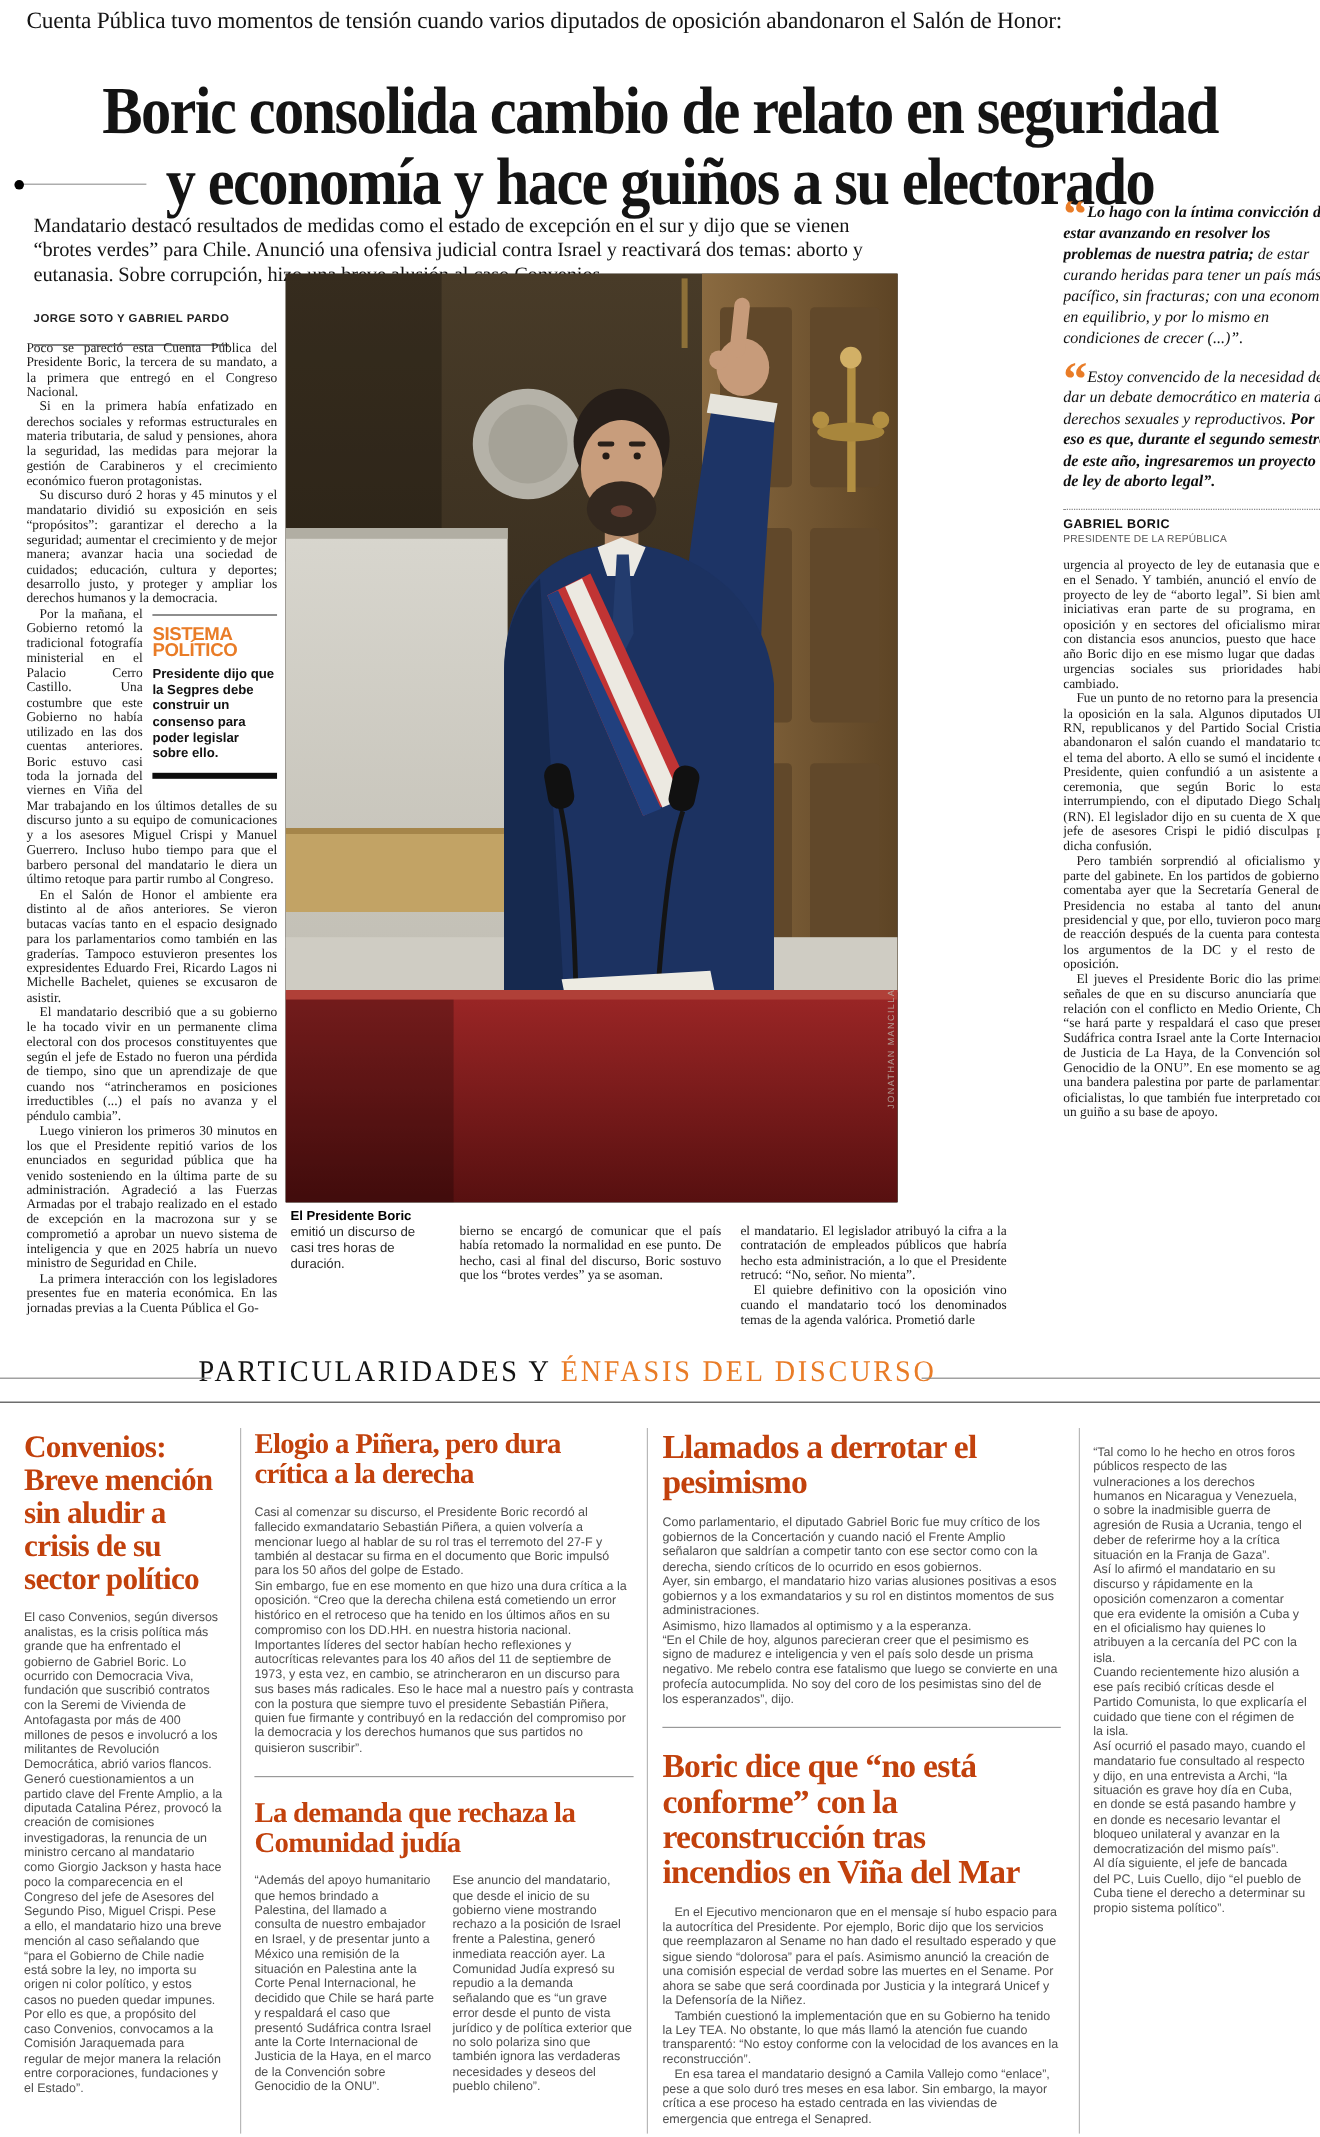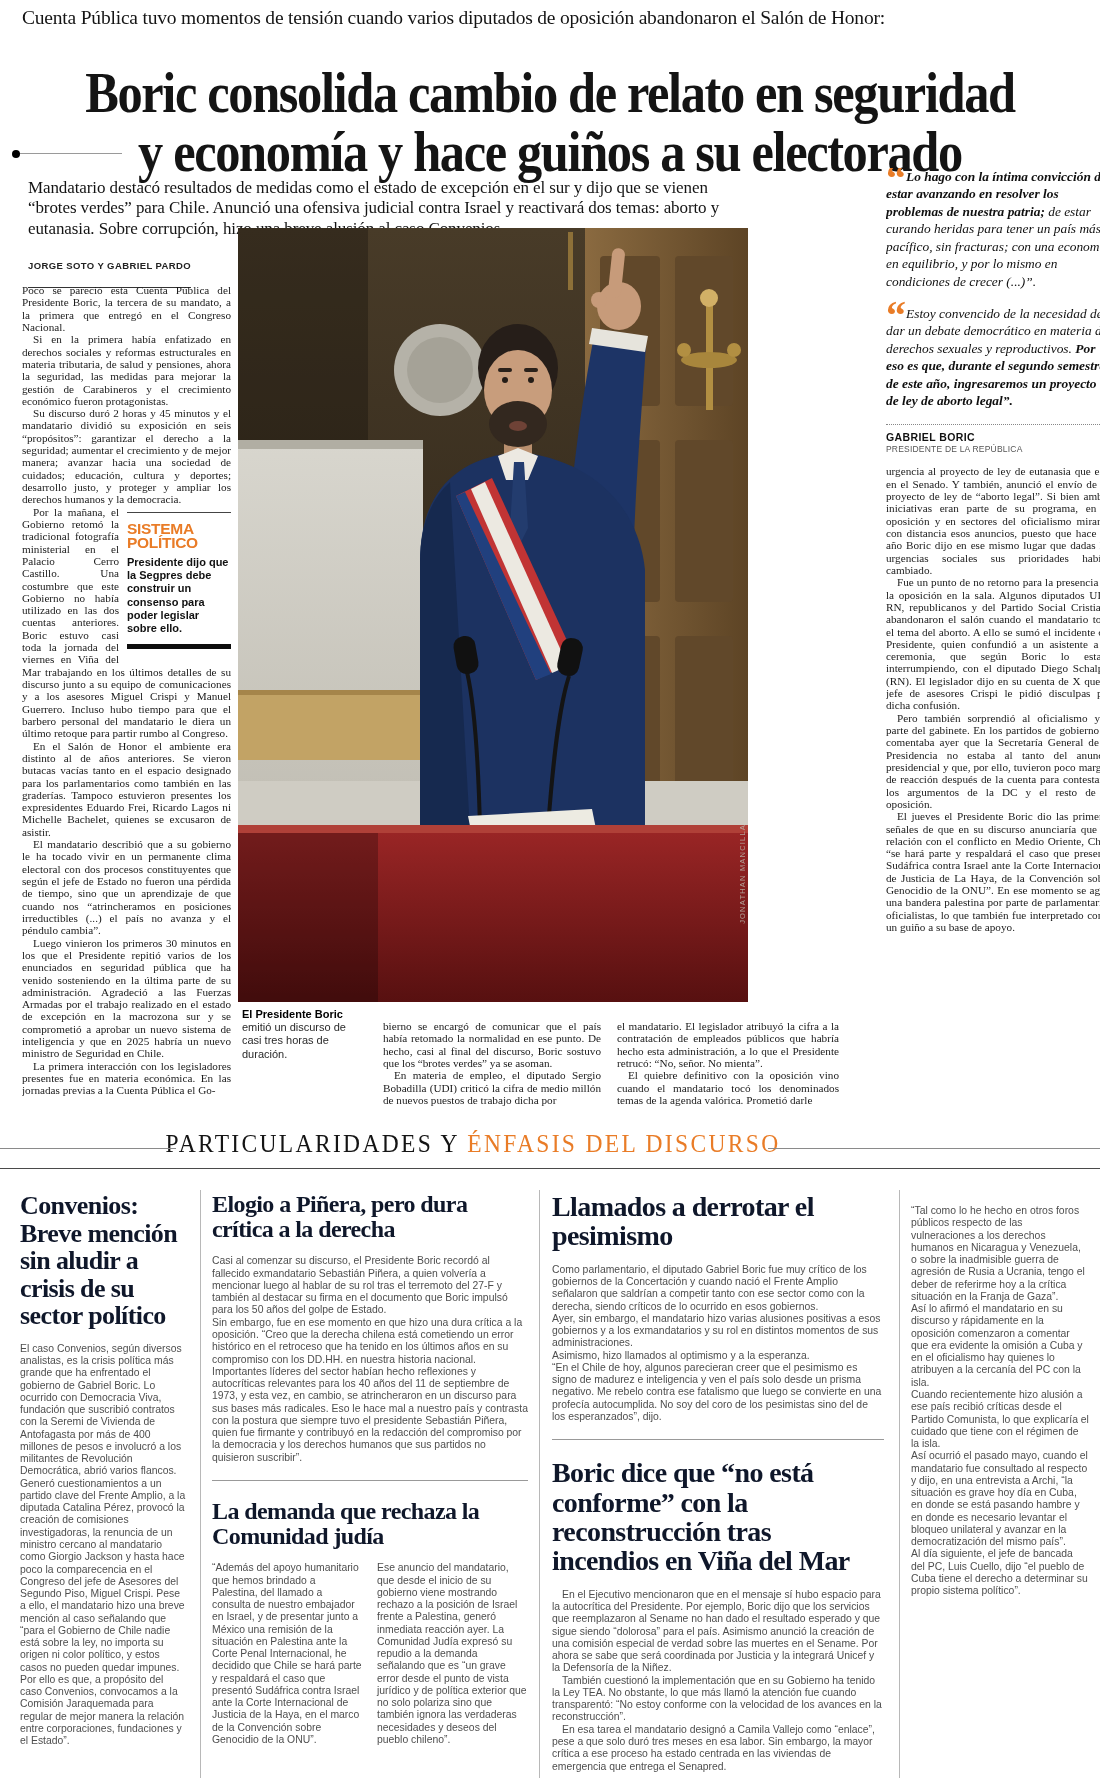--- a/index.html
+++ b/index.html
@@ -59,21 +59,21 @@
   .bottom { position:absolute; left:0; top:1128px; width:1100px; height:653px; }
   .sec-head { position:absolute; left:-77px; top:2px; width:1100px; text-align:center;
               font-size:25px; letter-spacing:2.5px; white-space:nowrap; transform:scaleX(.94); }
   .flank-l { position:absolute; left:0; top:20px; width:176px; border-top:1px solid #8a8a8a; }
   .flank-r { position:absolute; left:768px; top:20px; width:332px; border-top:1px solid #8a8a8a; }
   .sec-rule { position:absolute; left:0; top:40px; width:1100px; border-top:1px solid #4a4a4a; }
   .vd { position:absolute; top:62px; height:588px; width:1px; background:#b8b8b8; }
   .vd1 { left:200px; } .vd2 { left:539px; } .vd3 { left:899px; }
 
   .bcol { position:absolute; top:64px; font-family:"Liberation Sans","DejaVu Sans",sans-serif; color:#4e4e4e; }
-  .bcol h3 { font-family:"Liberation Serif","DejaVu Serif",serif; color:#0f172a; font-weight:bold;
+  .bcol h3 { font-family:"Liberation Serif","DejaVu Serif",serif; color:#c2410c; font-weight:bold;
              margin:0; letter-spacing:-0.6px; }
   .bc1 { left:20px;  width:168px; } .bc1 h3 { font-size:26px; line-height:1.06; }
   .bc2 { left:212px; width:316px; } .bc2 h3 { font-size:24px; line-height:1.05; }
   .bc3 { left:552px; width:332px; } .bc3 h3 { font-size:28px; line-height:1.05; }
   .bc4 { left:911px; width:178px; } .bc4 h3 { font-size:26px; line-height:1.08; }
   .bbody { font-size:10.4px; line-height:1.18; margin-top:13px; }
   .bbody p { margin:0; }
   .bbody p.ind { text-indent:10px; }
   .hr-art { border:0; border-top:1px solid #999; margin:16px 0 18px; }
   .subcols { display:flex; gap:14px; margin-top:13px; }
@@ -195,21 +195,20 @@
       <rect x="0" y="605" width="140" height="169" fill="#000" opacity=".25"></rect>
     </svg>
     <div class="credit">JONATHAN MANCILLA</div>
   </div>
   <div class="caption">
     <b>El Presidente Boric</b><span> emitió un discurso de casi tres horas de duración.</span>
   </div>
 
   <div class="col-mid-a bodytext">
     <p>bierno se encargó de comunicar que el país había retomado la normalidad en ese punto. De hecho, casi al final del discurso, Boric sostuvo que los “brotes verdes” ya se asoman.</p>
-    <p class="ind">En materia de empleo, el diputado Sergio Bobadilla (UDI) criticó la cifra de medio millón de nuevos puestos de trabajo dicha por</p>
   </div>
   <div class="col-mid-b bodytext">
     <p>el mandatario. El legislador atribuyó la cifra a la contratación de empleados públicos que habría hecho esta administración, a lo que el Presidente retrucó: “No, señor. No mienta”.</p>
     <p class="ind">El quiebre definitivo con la oposición vino cuando el mandatario tocó los denominados temas de la agenda valórica. Prometió darle</p>
   </div>
 
   <div class="col-right">
     <p class="quote">
       <span class="qmark accent-text" style="color: rgb(233, 124, 39);">“</span><span class="b">Lo hago con la íntima convicción de estar avanzando en resolver los problemas de nuestra patria;</span><span> de estar curando heridas para tener un país más pacífico, sin fracturas; con una economía en equilibrio, y por lo mismo en condiciones de crecer (...)”.</span>
     </p>

